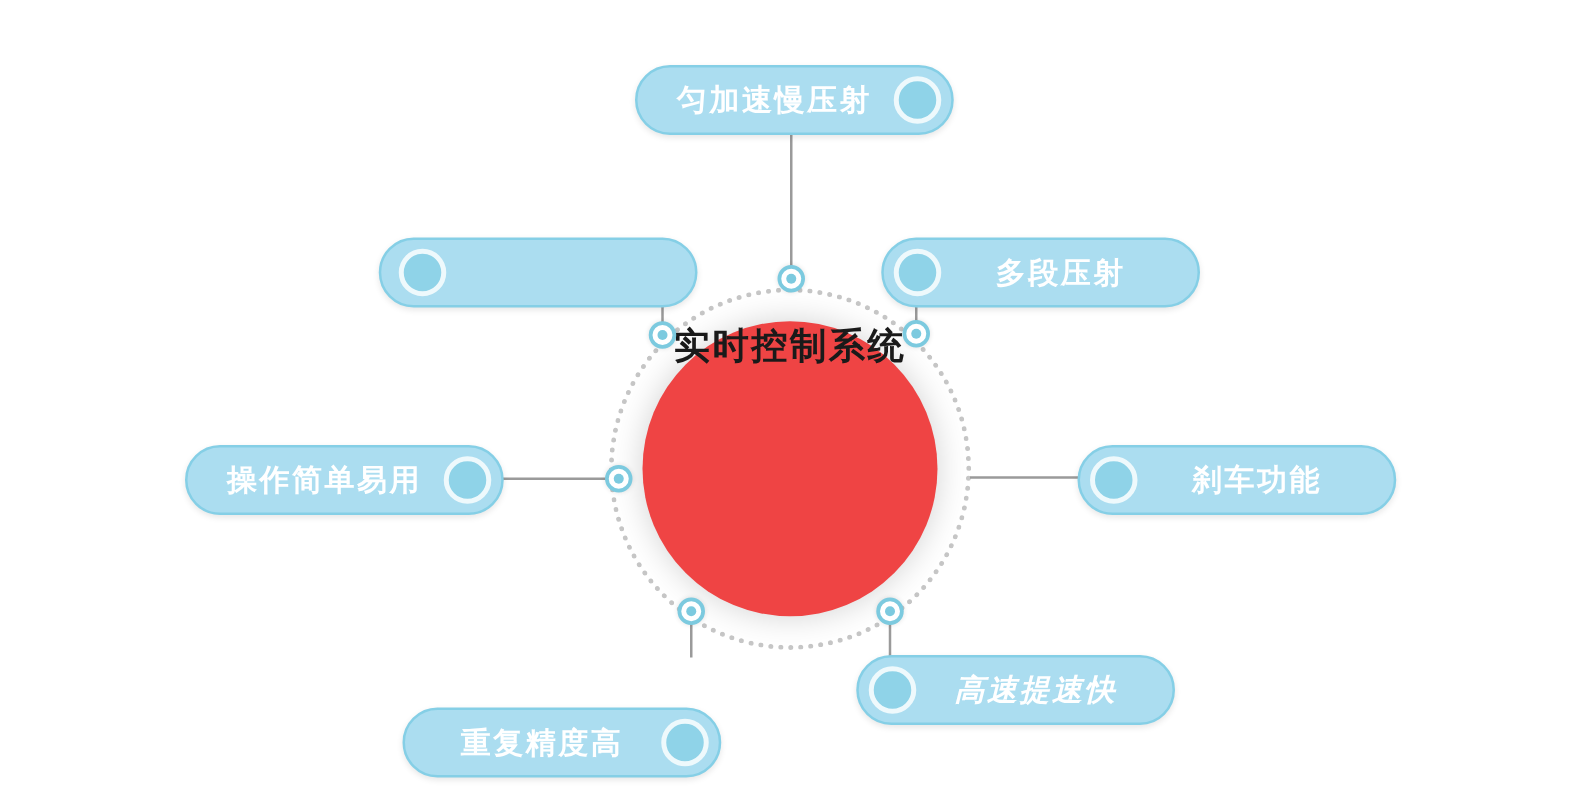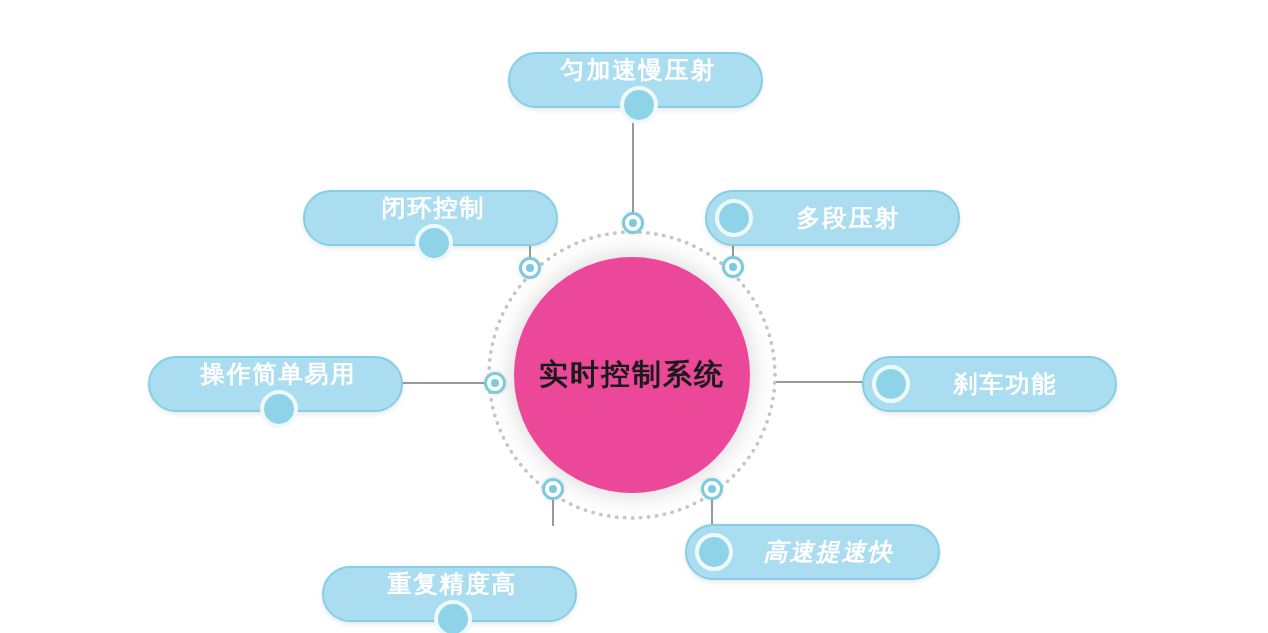--- a/index.html
+++ b/index.html
@@ -28,24 +28,23 @@
     box-sizing: border-box;
     z-index: 1;
   }
   .center-circle {
     position: absolute;
     left: 514px;
     top: 257px;
     width: 236px;
     height: 236px;
     border-radius: 50%;
-    background: #ec4899;
+    background: #ef4444;
     box-shadow: 0 0 26px rgba(0,0,0,0.18);
     display: flex;
-    align-items: center;
     justify-content: center;
     z-index: 3;
   }
   .center-title {
     font-size: 29px;
     font-weight: bold;
     color: #1a1a1a;
     letter-spacing: 2px;
   }
 
@@ -97,21 +96,20 @@
     width: 255px;
     height: 56px;
     background: #abddf0;
     border: 2px solid #85cfe6;
     border-radius: 30px;
     box-sizing: border-box;
     display: flex;
     align-items: center;
     z-index: 5;
     box-shadow: 0 2px 5px rgba(0,0,0,0.10);
-    flex-direction: column;
   }
   .pill-label {
     flex: 1;
     text-align: center;
     color: #ffffff;
     font-size: 24px;
     font-weight: bold;
     letter-spacing: 2px;
     white-space: nowrap;
   }
@@ -171,21 +169,20 @@
   <span class="node node-br">
     <span class="node-dot"></span>
   </span>
 
   <div class="pill pill-top icon-right">
     <span class="pill-label">匀加速慢压射</span>
     <span class="pill-icon"></span>
   </div>
 
   <div class="pill pill-ul icon-right">
-    <span class="pill-label">闭环控制</span>
     <span class="pill-icon"></span>
   </div>
 
   <div class="pill pill-ur icon-left">
     <span class="pill-label">多段压射</span>
     <span class="pill-icon"></span>
   </div>
 
   <div class="pill pill-left icon-right">
     <span class="pill-label">操作简单易用</span>

